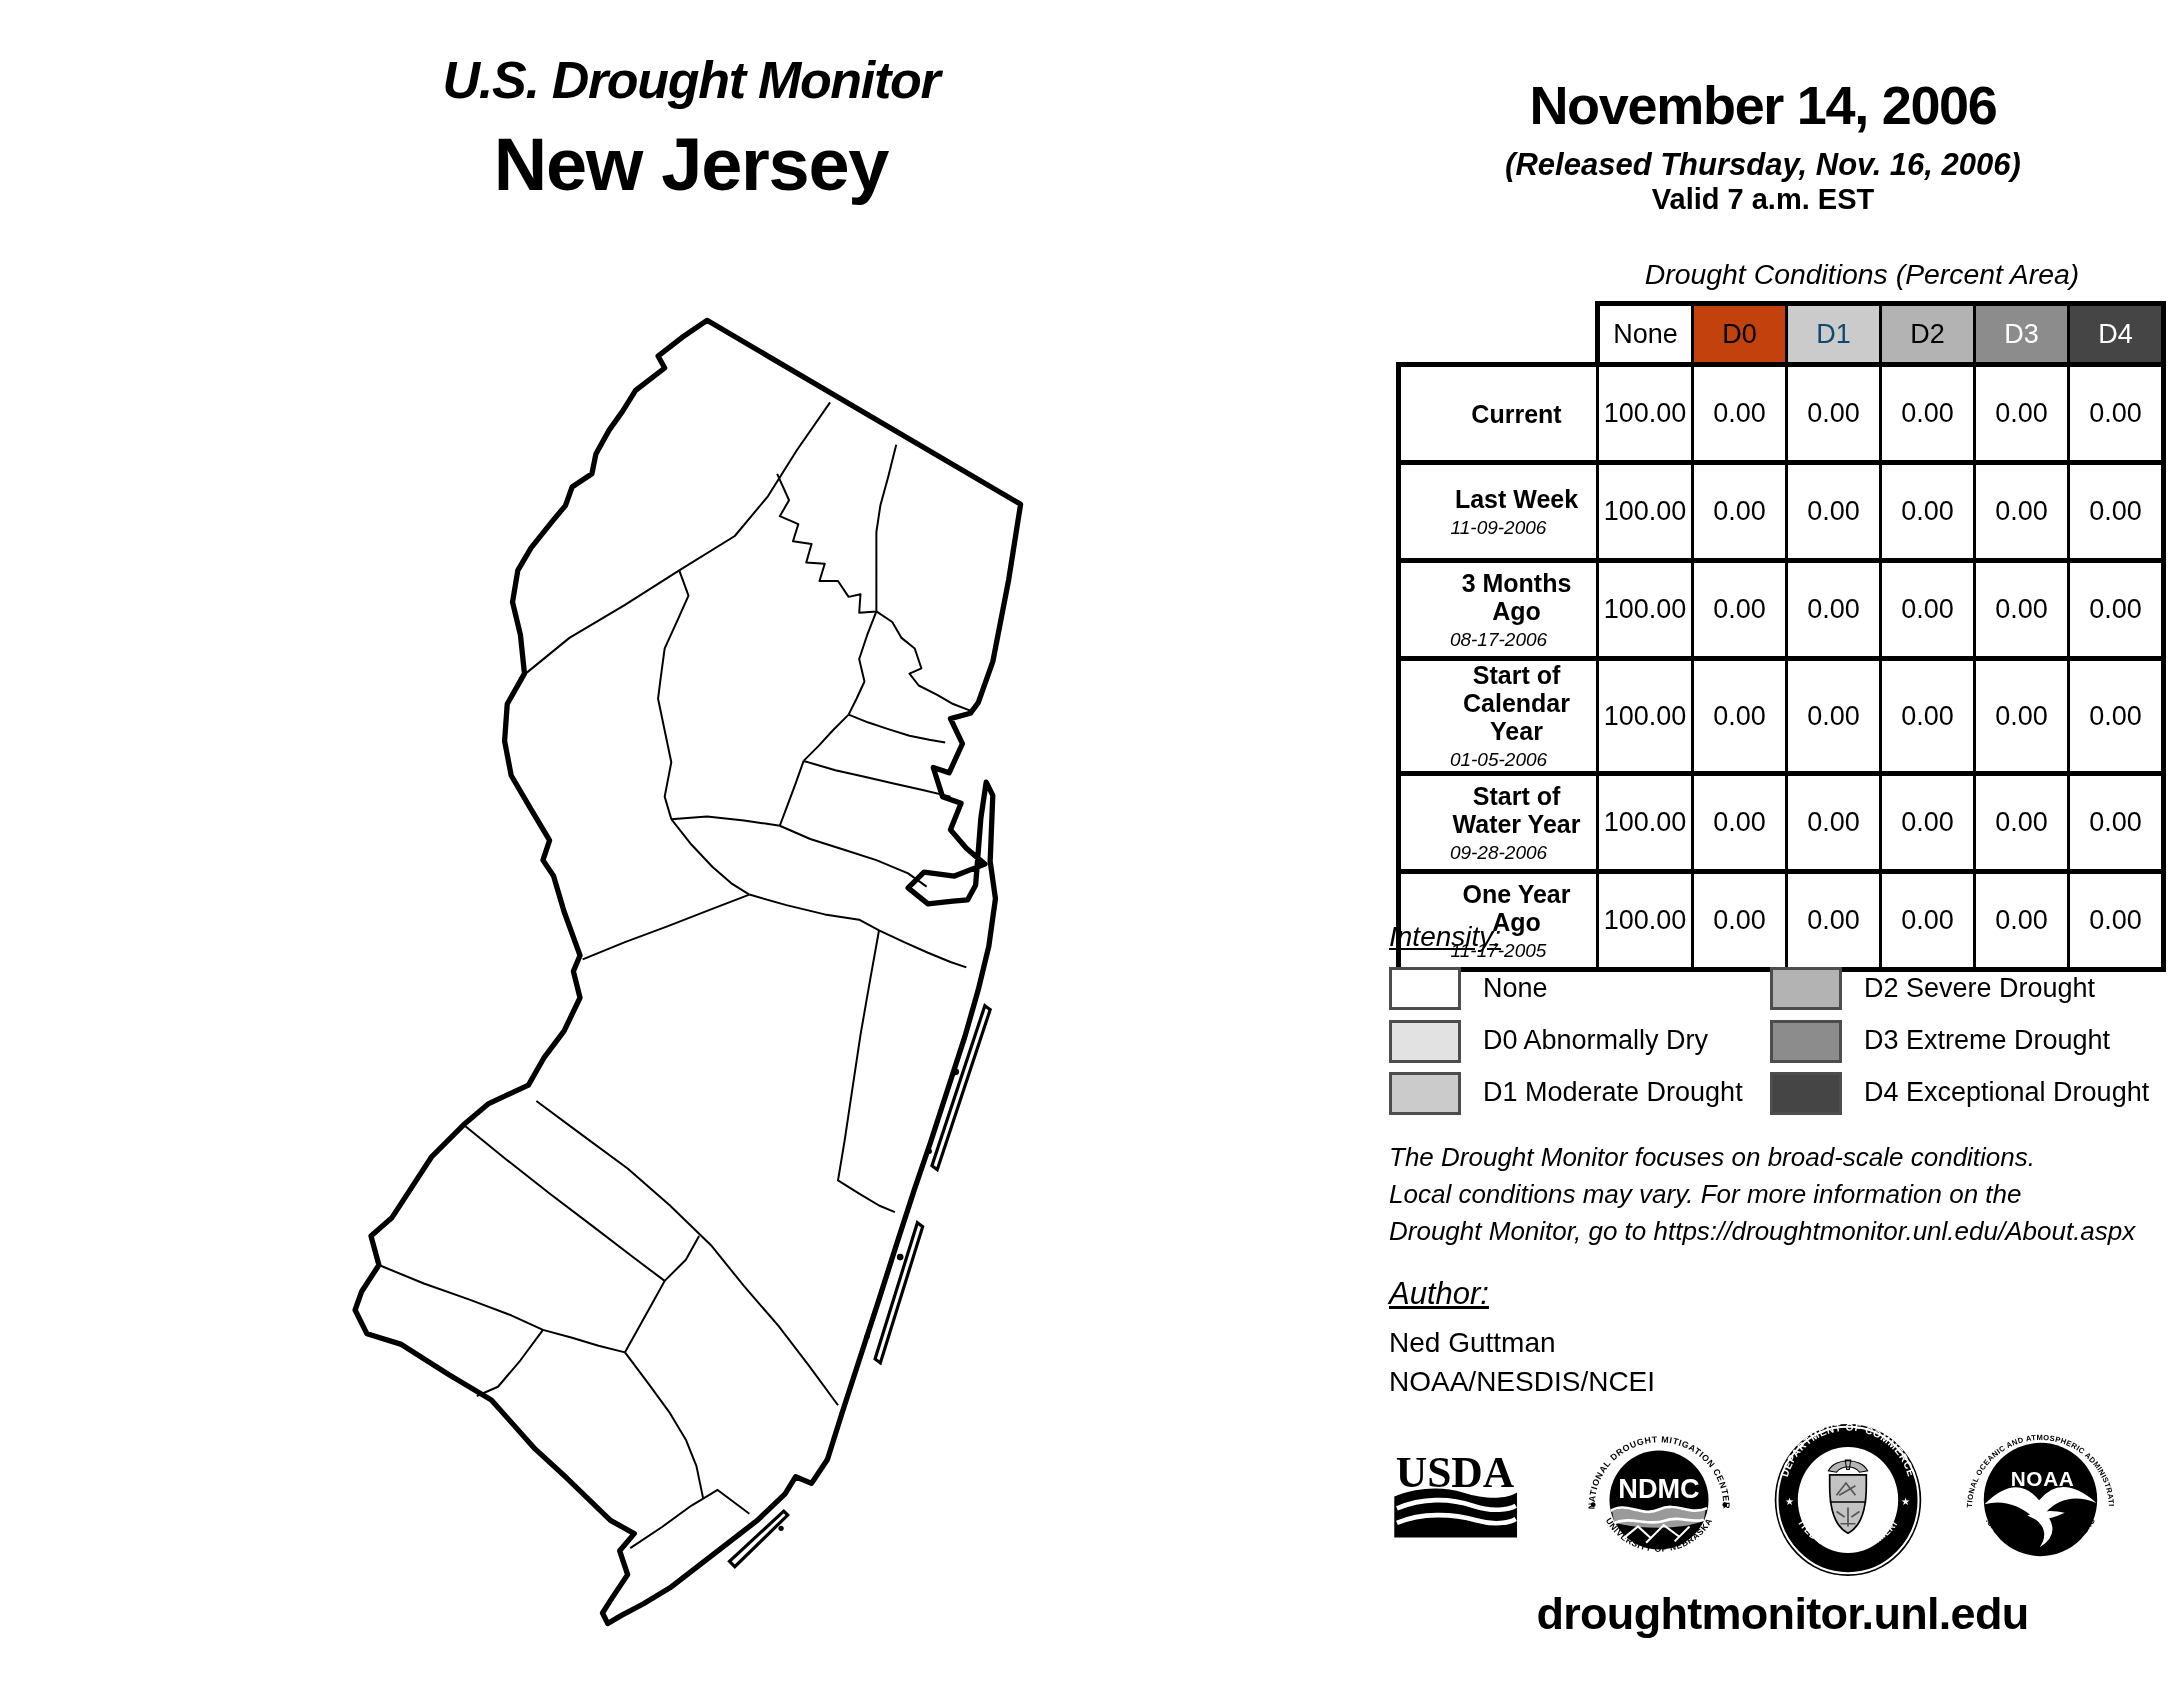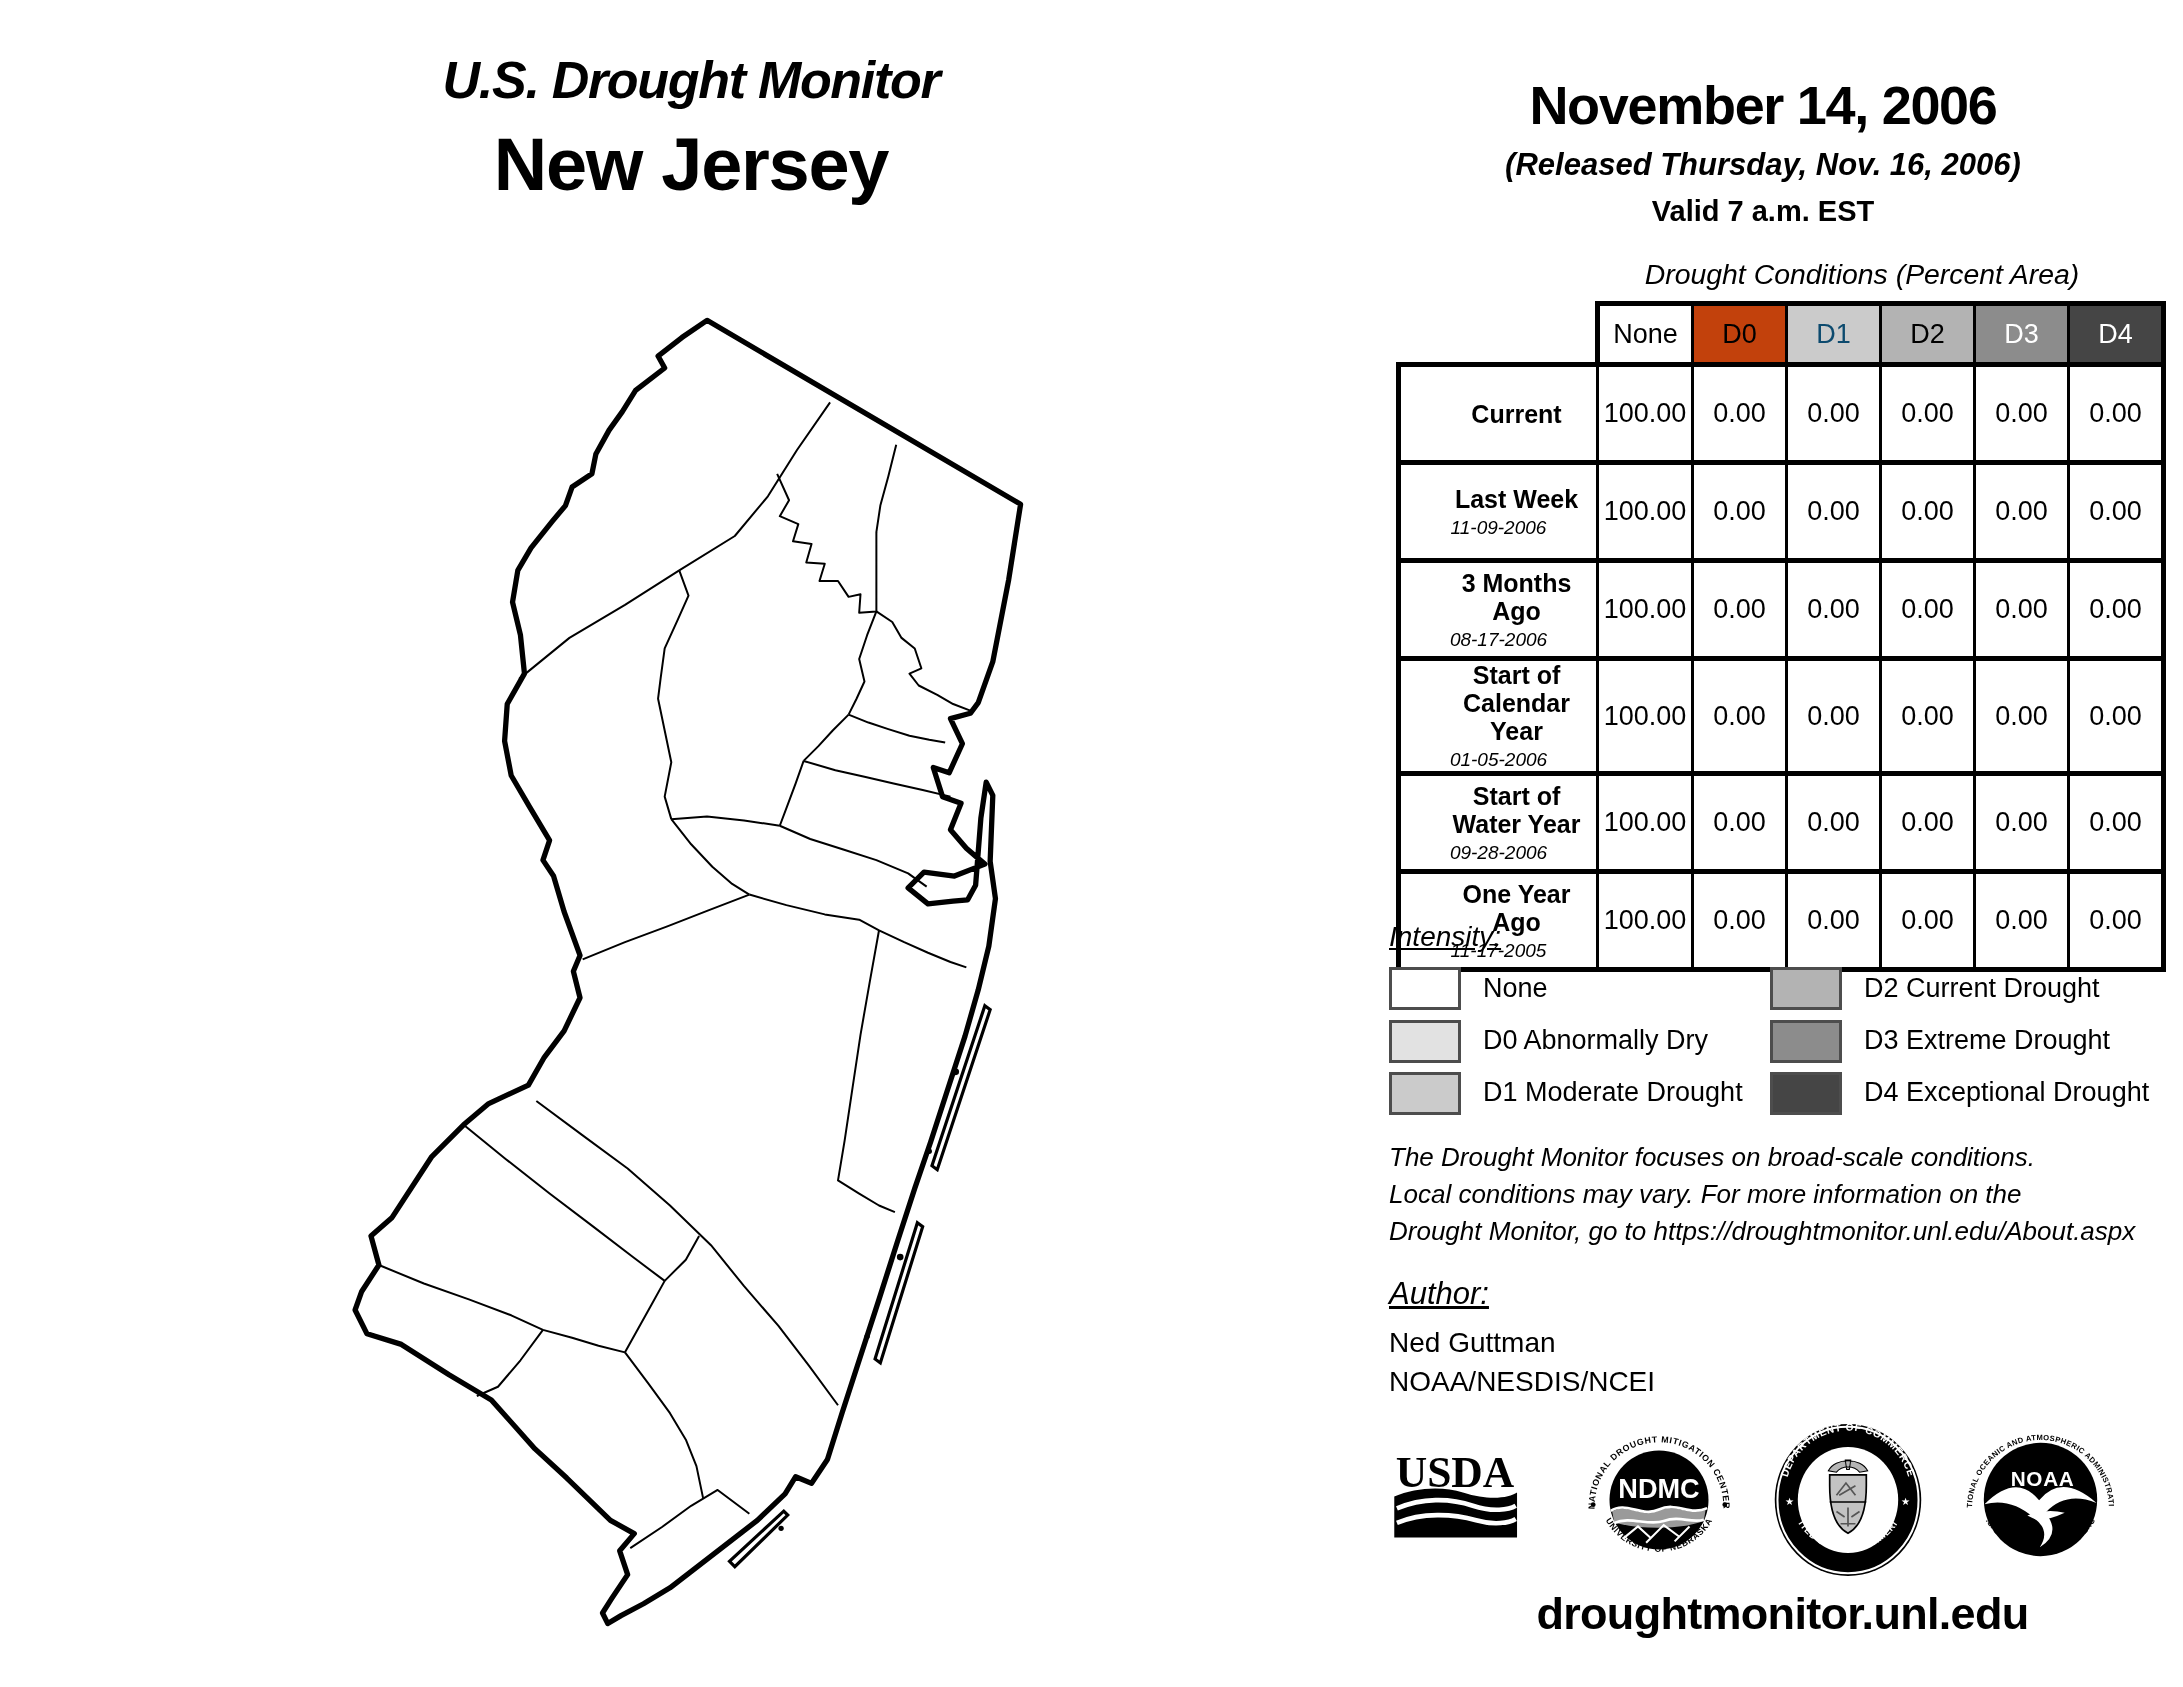--- a/index.html
+++ b/index.html
@@ -12,21 +12,21 @@
 
   
   #title-block{left:228px;top:50px;width:926px;text-align:center;}
   #title-line1{font-size:52px;font-weight:bold;font-style:italic;letter-spacing:-1.3px;}
   #title-line2{font-size:74px;font-weight:bold;letter-spacing:-1.3px;margin-top:12px;}
 
   
   #date-block{left:1389px;top:74px;width:748px;text-align:center;}
   #date-main{font-size:54px;font-weight:bold;letter-spacing:-1.3px;}
   #date-released{font-size:31px;font-weight:bold;font-style:italic;margin-top:10.6px;}
-  #date-valid{font-size:29px;font-weight:bold;margin-top:12px;}
+  #date-valid{font-size:29px;font-weight:bold;margin-top:0;}
 
   
   #table-caption{left:1590px;top:258px;width:544px;text-align:center;
     font-size:28.4px;font-style:italic;}
   #dm-table{position:absolute;left:1396px;top:301px;border-collapse:collapse;}
   #dm-table td{text-align:center;vertical-align:middle;padding:0;font-size:27px;}
   td.hdr-empty{border:none;width:195px;}
   td.hdr{width:91px;height:56px;border:3.3px solid #000;
     border-top-width:5.3px;border-bottom-width:5.3px;}
   td.h-first{border-left-width:5.3px;}
@@ -232,21 +232,21 @@
   <div class="sw" style="left: 1389px; top: 967px; background-color: rgb(255, 255, 255);"></div>
   <div class="sw-label" style="left:1483px;top:966px;">None</div>
 
   <div class="sw" style="left: 1389px; top: 1020px; background-color: rgb(226, 226, 226);"></div>
   <div class="sw-label" style="left:1483px;top:1018px;">D0 Abnormally Dry</div>
 
   <div class="sw" style="left: 1389px; top: 1072px; background-color: rgb(203, 203, 203);"></div>
   <div class="sw-label" style="left:1483px;top:1070px;">D1 Moderate Drought</div>
 
   <div class="sw" style="left: 1770px; top: 967px; background-color: rgb(179, 179, 179);"></div>
-  <div class="sw-label" style="left:1864px;top:966px;">D2 Current Drought</div>
+  <div class="sw-label" style="left:1864px;top:966px;">D2 Severe Drought</div>
 
   <div class="sw" style="left: 1770px; top: 1020px; background-color: rgb(140, 140, 140);"></div>
   <div class="sw-label" style="left:1864px;top:1018px;">D3 Extreme Drought</div>
 
   <div class="sw" style="left: 1770px; top: 1072px; background-color: rgb(69, 69, 69);"></div>
   <div class="sw-label" style="left:1864px;top:1070px;">D4 Exceptional Drought</div>
 </div>
 
 <div class="abs" id="disclaimer">
   <div>The Drought Monitor focuses on broad-scale conditions.</div>

